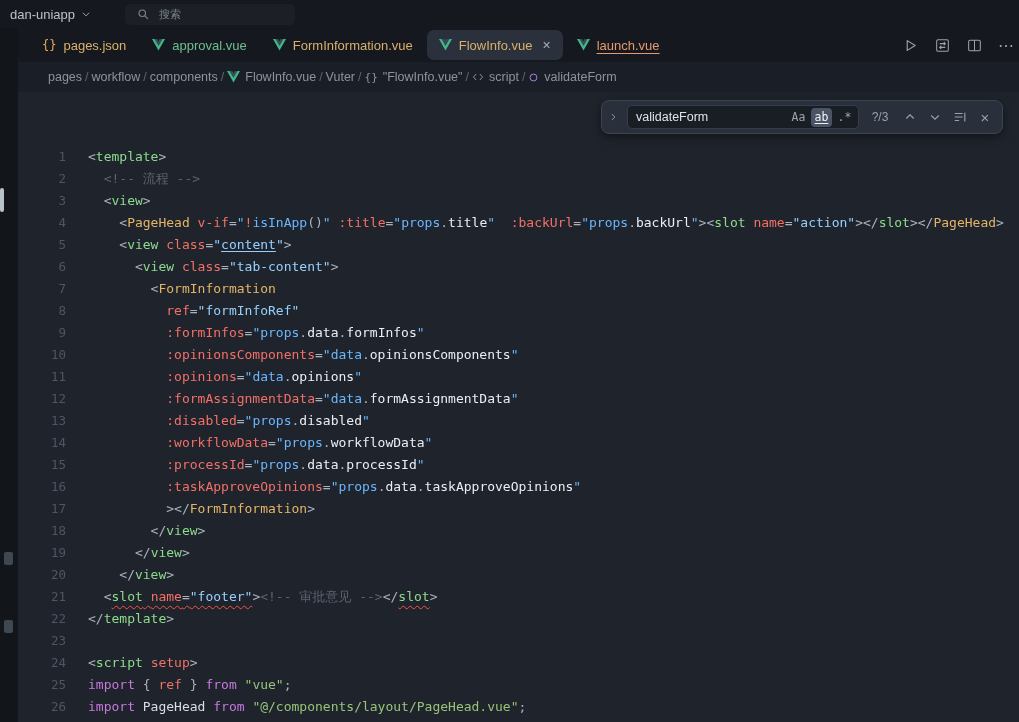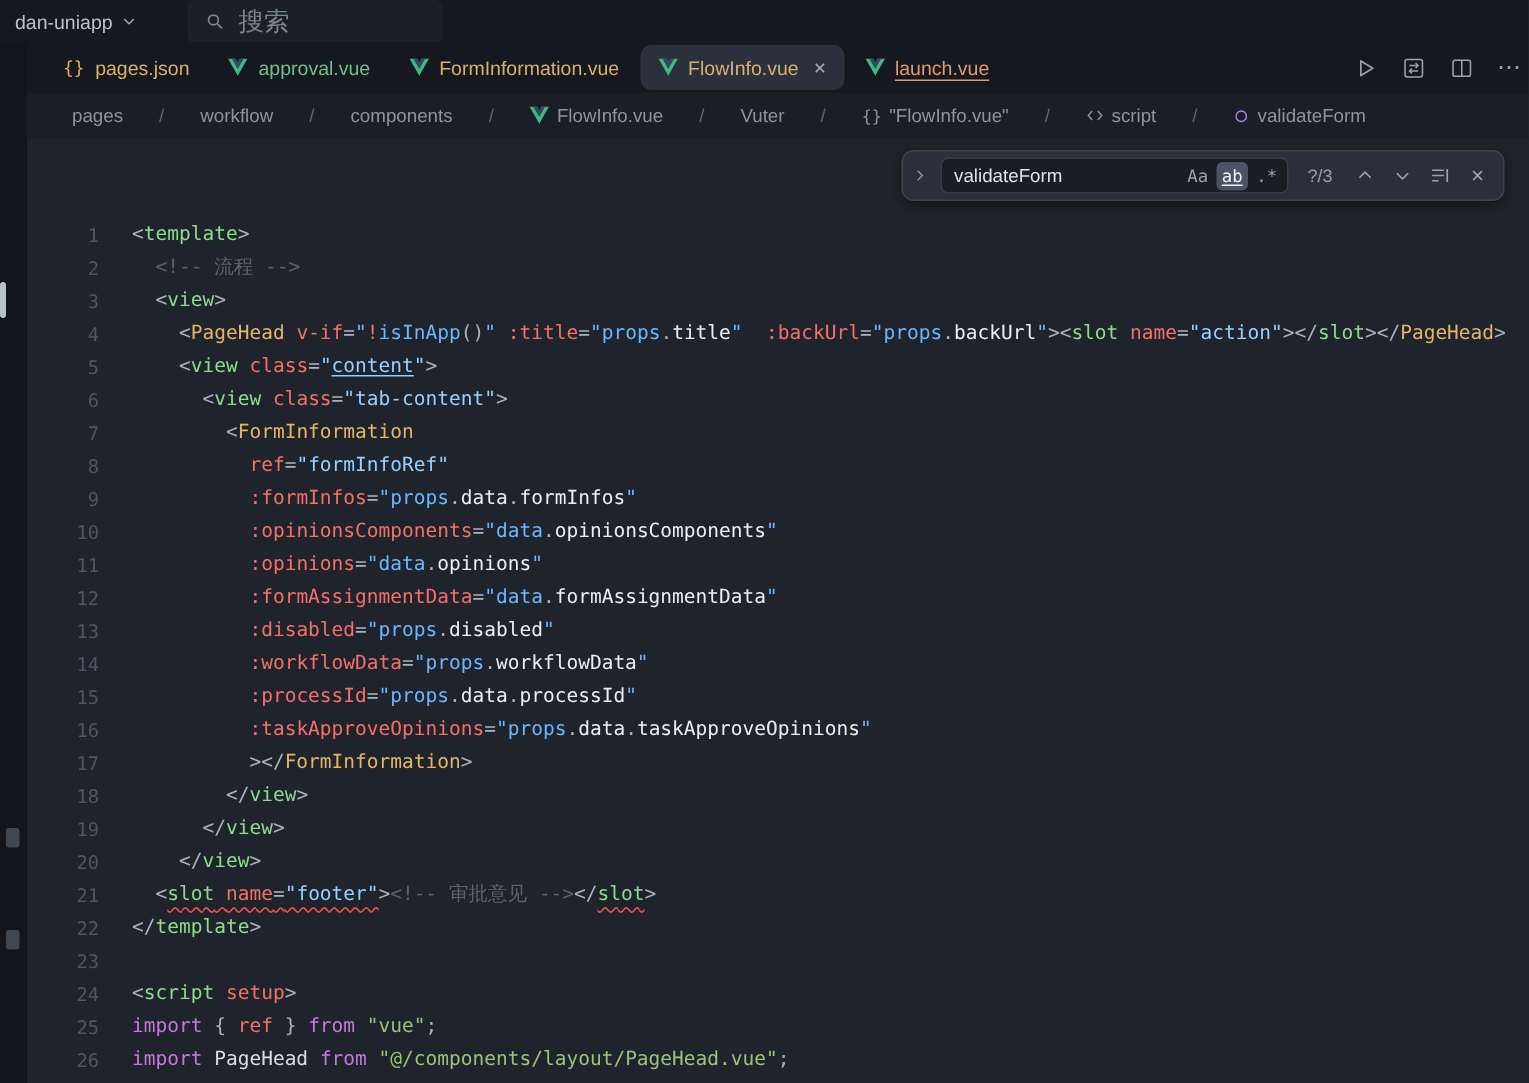--- a/index.html
+++ b/index.html
@@ -7,21 +7,21 @@
   body {
     width:1019px; height:722px; overflow:hidden;
     background:var(--editor-bg,#1f242c);
     font-family:"Liberation Sans", sans-serif;
     -webkit-font-smoothing:antialiased;
   }
   .titlebar { height:28px; background:var(--titlebar-bg); display:flex; align-items:center; }
   .project { display:flex; align-items:center; gap:6px; margin-left:2px; padding:3px 8px;
              font-size:13px; color:var(--text-ui); border-radius:5px; }
   .searchbox { margin-left:26px; display:flex; align-items:center; gap:9px; color:#7b8590;
-               font-size:17px; padding:3px 12px; border-radius:5px; background:rgba(255,255,255,0.03); min-width:170px; }
+               font-size:11px; padding:3px 12px; border-radius:5px; background:rgba(255,255,255,0.03); min-width:170px; }
   .body-row { display:flex; height:694px; }
   .leftrail { width:18px; flex:none; background:var(--leftrail-bg); position:relative; }
   .rail-mark { position:absolute; border-radius:2px; }
   .rm1 { top:160px; left:0; width:4px; height:24px; background:#b9c1c9; }
   .rm2 { top:524px; left:4px; width:9px; height:13px; background:#3f4751; }
   .rm3 { top:592px; left:4px; width:9px; height:13px; background:#3f4751; }
   .main { flex:1; min-width:0; display:flex; flex-direction:column; }
 
   .tabbar { height:34px; background:var(--tabbar-bg); display:flex; align-items:flex-end; padding-left:12px; }
   .tabs { display:flex; align-items:flex-end; gap:2px; flex:1; min-width:0; overflow:hidden; }
@@ -34,21 +34,21 @@
       text-decoration-line:underline; text-decoration-style:wavy;
       text-decoration-color:var(--error); text-decoration-thickness:1px; text-underline-offset:3px;text-decoration:underline; }
   .tab-close { color:#a6afb9; font-size:14px; margin-left:3px; line-height:1; }
   .tab-actions { display:flex; align-items:center; gap:14px; padding:0 4px 8px 14px; flex:none; }
   button { background:none; border:0; padding:0; margin:0; color:inherit; font:inherit;
            display:flex; align-items:center; justify-content:center; }
   .tab-actions button { width:18px; height:18px; color:#9aa3ad; }
   .more-glyph { font-size:16px; color:#9aa3ad; }
 
   .breadcrumbs { height:30px; background:var(--breadcrumb-bg); display:flex; align-items:center;
-                 gap:24px; padding-left:30px; font-size:12.5px; color:var(--text-dim); white-space:nowrap; overflow:hidden; }
+                 gap:3px; padding-left:30px; font-size:12.5px; color:var(--text-dim); white-space:nowrap; overflow:hidden; }
   .crumb { display:flex; align-items:center; gap:5px; }
   .crumb-sep { color:#5d6670; }
   .braces-ico { font-family:"DejaVu Sans Mono", monospace; font-size:11px; color:#8b949e; }
   .tab .braces-ico { color:#e8ab53; font-size:12px; }
   .ico { display:inline-flex; align-items:center; }
 
   .editor { flex:1; position:relative; background:var(--editor-bg); overflow:hidden; }
   .codearea { padding-top:54px; }
   .code-line { display:flex; height:22px; font:13px/22px "DejaVu Sans Mono", monospace; white-space:pre; }
   .ln { flex:none; width:70px; text-align:right; padding-right:22px; color:var(--gutter); font-size:12.5px; }

